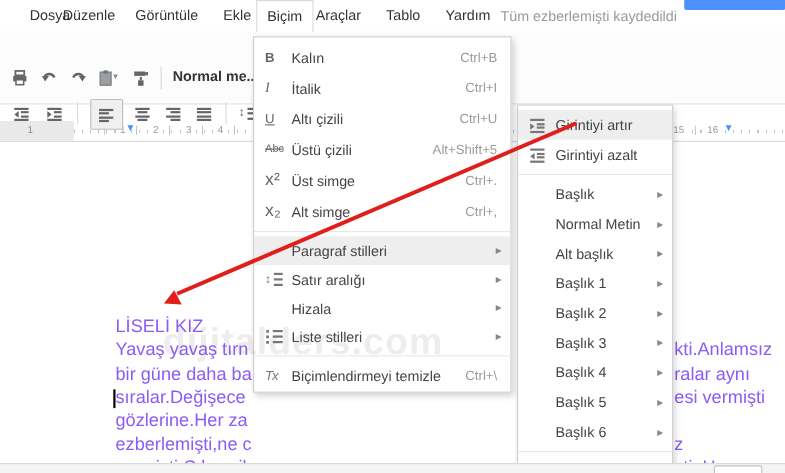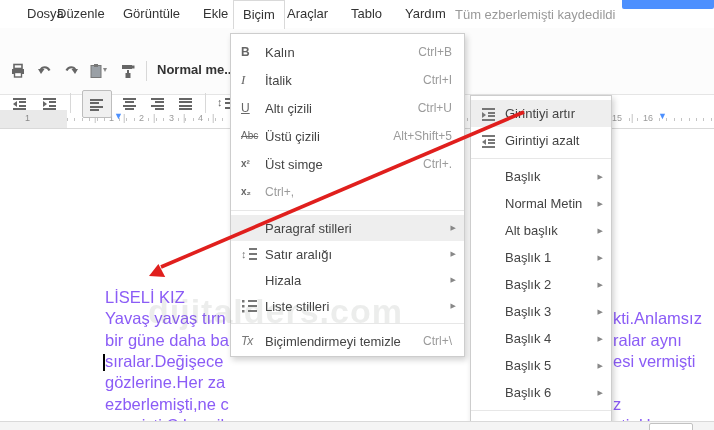--- a/index.html
+++ b/index.html
@@ -65,21 +65,21 @@
   .mrow.hl{background:#eee;}
   .mrow.sep{height:1px!important;background:#e7e7e7;margin:4px 0;padding:0;overflow:hidden;}
   .micon{display:inline-block;width:24px;flex:0 0 24px;color:#777;font-size:12px;position:relative;height:14px;line-height:14px;}
   .mlabel{flex:1 1 auto;color:#444;}
   .mshort{color:#9b9b9b;font-size:12px;}
   .marrow{color:#888;font-size:7px;margin-left:4px;}
   .ic-b{font-weight:bold;color:#666;}
   .ic-i{font-style:italic;font-family:"Liberation Serif",serif;color:#666;font-size:13px;}
   .ic-u{text-decoration:underline;color:#666;}
   .ic-strike{text-decoration:line-through;font-size:10px;color:#666;}
-  .ic-sup,.ic-sub{font-size:10px;color:#666;font-weight:bold;}
+  .ic-sup,.ic-sub{font-size:16px;color:#666;}
   .ic-clear{font-style:italic;color:#777;letter-spacing:-1px;}
   .ic-gear{font-size:13px;color:#808080;}
   .ic-ls{background-image:linear-gradient(#777 0 0),linear-gradient(#777 0 0),linear-gradient(#777 0 0);
          background-repeat:no-repeat;background-size:8px 2px,8px 2px,8px 2px;
          background-position:8px 1px,8px 6px,8px 11px;}
   .ic-ls::before{content:"↕";position:absolute;left:0;top:0;font-size:11px;color:#777;}
   .ic-list{background-image:linear-gradient(#777 0 0),linear-gradient(#777 0 0),linear-gradient(#777 0 0),
            linear-gradient(#777 0 0),linear-gradient(#777 0 0),linear-gradient(#777 0 0);
            background-repeat:no-repeat;
            background-size:9px 2px,9px 2px,9px 2px,2.5px 2.5px,2.5px 2.5px,2.5px 2.5px;
@@ -342,20 +342,21 @@
 
         <div class="mrow">
           <span class="micon ic-sup">x²</span>
           <span class="mlabel">Üst simge</span>
           <span class="mshort">Ctrl+.</span>
           <span class="marrow"></span>
         </div>
 
         <div class="mrow">
           <span class="micon ic-sub">x₂</span>
+          <span class="mlabel">Alt simge</span>
           <span class="mshort">Ctrl+,</span>
           <span class="marrow"></span>
         </div>
 
         <div class="mrow sep">
           <span class="micon"></span>
           <span class="mlabel"></span>
           <span class="mshort"></span>
           <span class="marrow"></span>
         </div>

